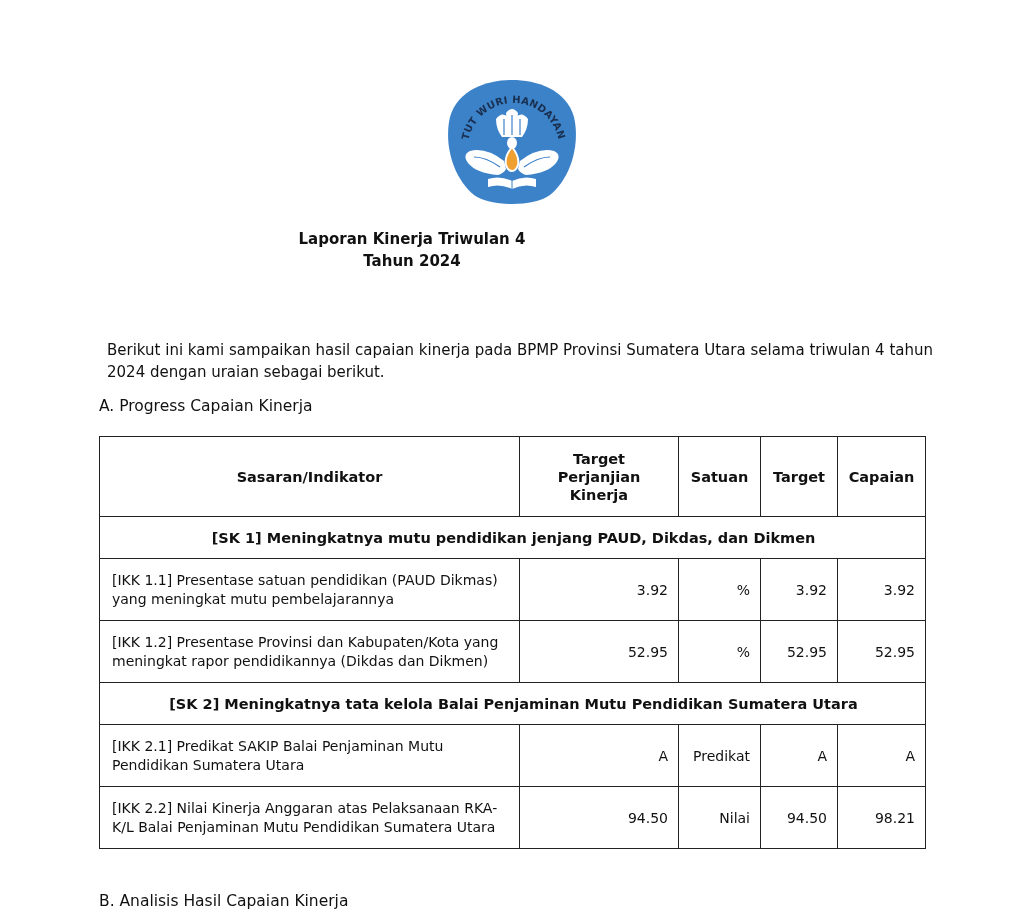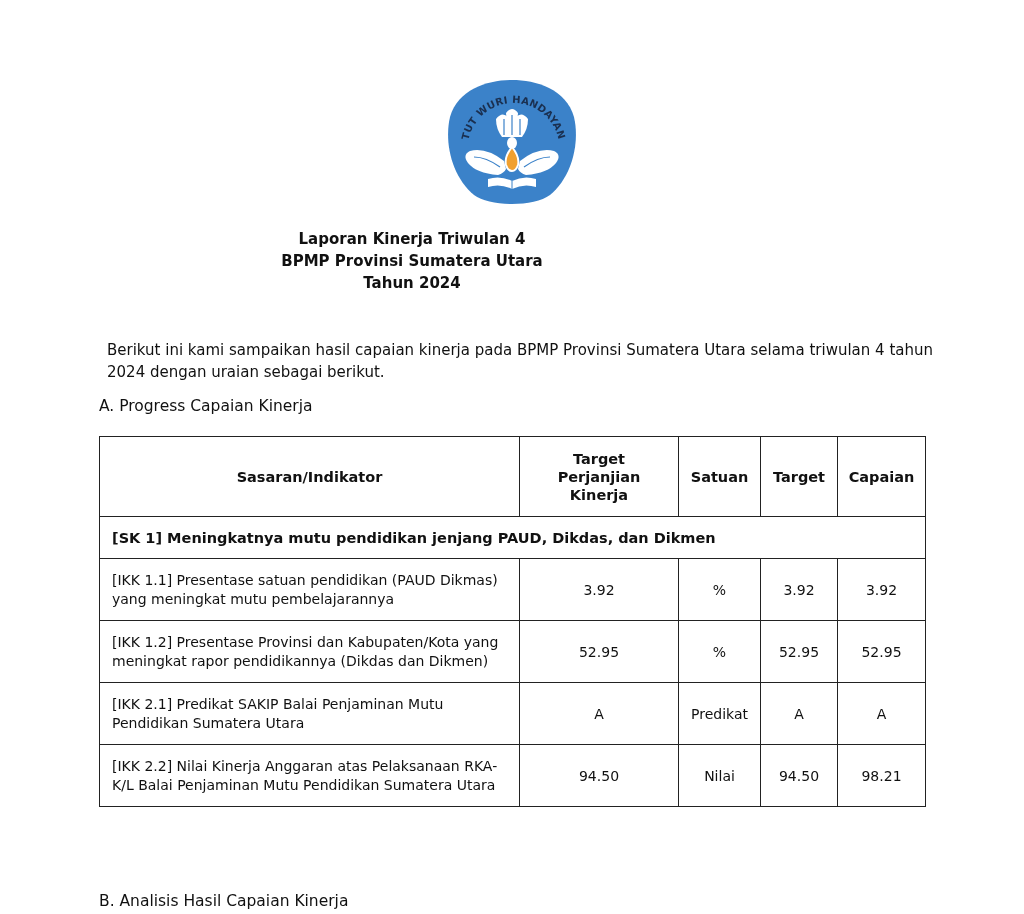--- a/index.html
+++ b/index.html
@@ -69,30 +69,31 @@
       font-weight: bold;
       line-height: 18px;
       font-size: 14.5px;
     }
     tr.head-row { height: 80px; }
     tr.sk-row { height: 42px; }
     tr.sk-row td {
       font-weight: bold;
       font-size: 14.5px;
       padding-left: 12px;
+      text-align: center;
     }
     tr.ikk-row { height: 62px; }
     tr.ikk-row td.indikator {
       text-align: left;
       line-height: 19px;
       font-size: 14px;
       padding-left: 12px;
     }
     tr.ikk-row td.num {
-      text-align: center;
+      text-align: right;
     }
   </style>
 </head>
 <body>
 
 <div class="logo-wrap">
   <svg width="132" height="132" viewBox="0 0 132 132">
     <defs>
       <path id="arcText" d="M 22 66 A 46 46 0 0 1 112 60"></path>
     </defs>
@@ -118,21 +119,20 @@
     <path d="M28 80 Q 40 80 54 90" stroke="#3b82c9" stroke-width="1.2" fill="none"></path>
     <path d="M104 80 Q 92 80 78 90" stroke="#3b82c9" stroke-width="1.2" fill="none"></path>
 
     <path d="M42 102 Q 54 98 66 104 Q 78 98 90 102 L 90 110 Q 78 106 66 112 Q 54 106 42 110 Z" fill="#ffffff"></path>
     <line x1="66" y1="104" x2="66" y2="112" stroke="#3b82c9" stroke-width="1"></line>
   </svg>
 </div>
 
 <div class="title-block">
   <div>Laporan Kinerja Triwulan 4</div>
-  <div>BPMP Provinsi Sumatera Utara</div>
   <div>Tahun 2024</div>
 </div>
 
 <p class="intro" style="margin:8px;">Berikut ini kami sampaikan hasil capaian kinerja pada BPMP Provinsi Sumatera Utara selama triwulan 4 tahun 2024 dengan uraian sebagai berikut.</p>
 
 <div class="section-heading" id="heading-a">A. Progress Capaian Kinerja</div>
 
 <table class="kinerja">
   <colgroup>
     <col style="width:420px">
@@ -161,20 +161,23 @@
     <td class="num">3.92</td>
   </tr>
   <tr class="ikk-row">
     <td class="indikator">[IKK 1.2] Presentase Provinsi dan Kabupaten/Kota yang meningkat rapor pendidikannya (Dikdas dan Dikmen)</td>
     <td class="num">52.95</td>
     <td class="num">%</td>
     <td class="num">52.95</td>
     <td class="num">52.95</td>
   </tr>
 
+  <tr class="sk-row">
+    <td colspan="5">[SK 2] Meningkatnya tata kelola Balai Penjaminan Mutu Pendidikan Sumatera Utara</td>
+  </tr>
   <tr class="ikk-row">
     <td class="indikator">[IKK 2.1] Predikat SAKIP Balai Penjaminan Mutu Pendidikan Sumatera Utara</td>
     <td class="num">A</td>
     <td class="num">Predikat</td>
     <td class="num">A</td>
     <td class="num">A</td>
   </tr>
   <tr class="ikk-row">
     <td class="indikator">[IKK 2.2] Nilai Kinerja Anggaran atas Pelaksanaan RKA-K/L Balai Penjaminan Mutu Pendidikan Sumatera Utara</td>
     <td class="num">94.50</td>

